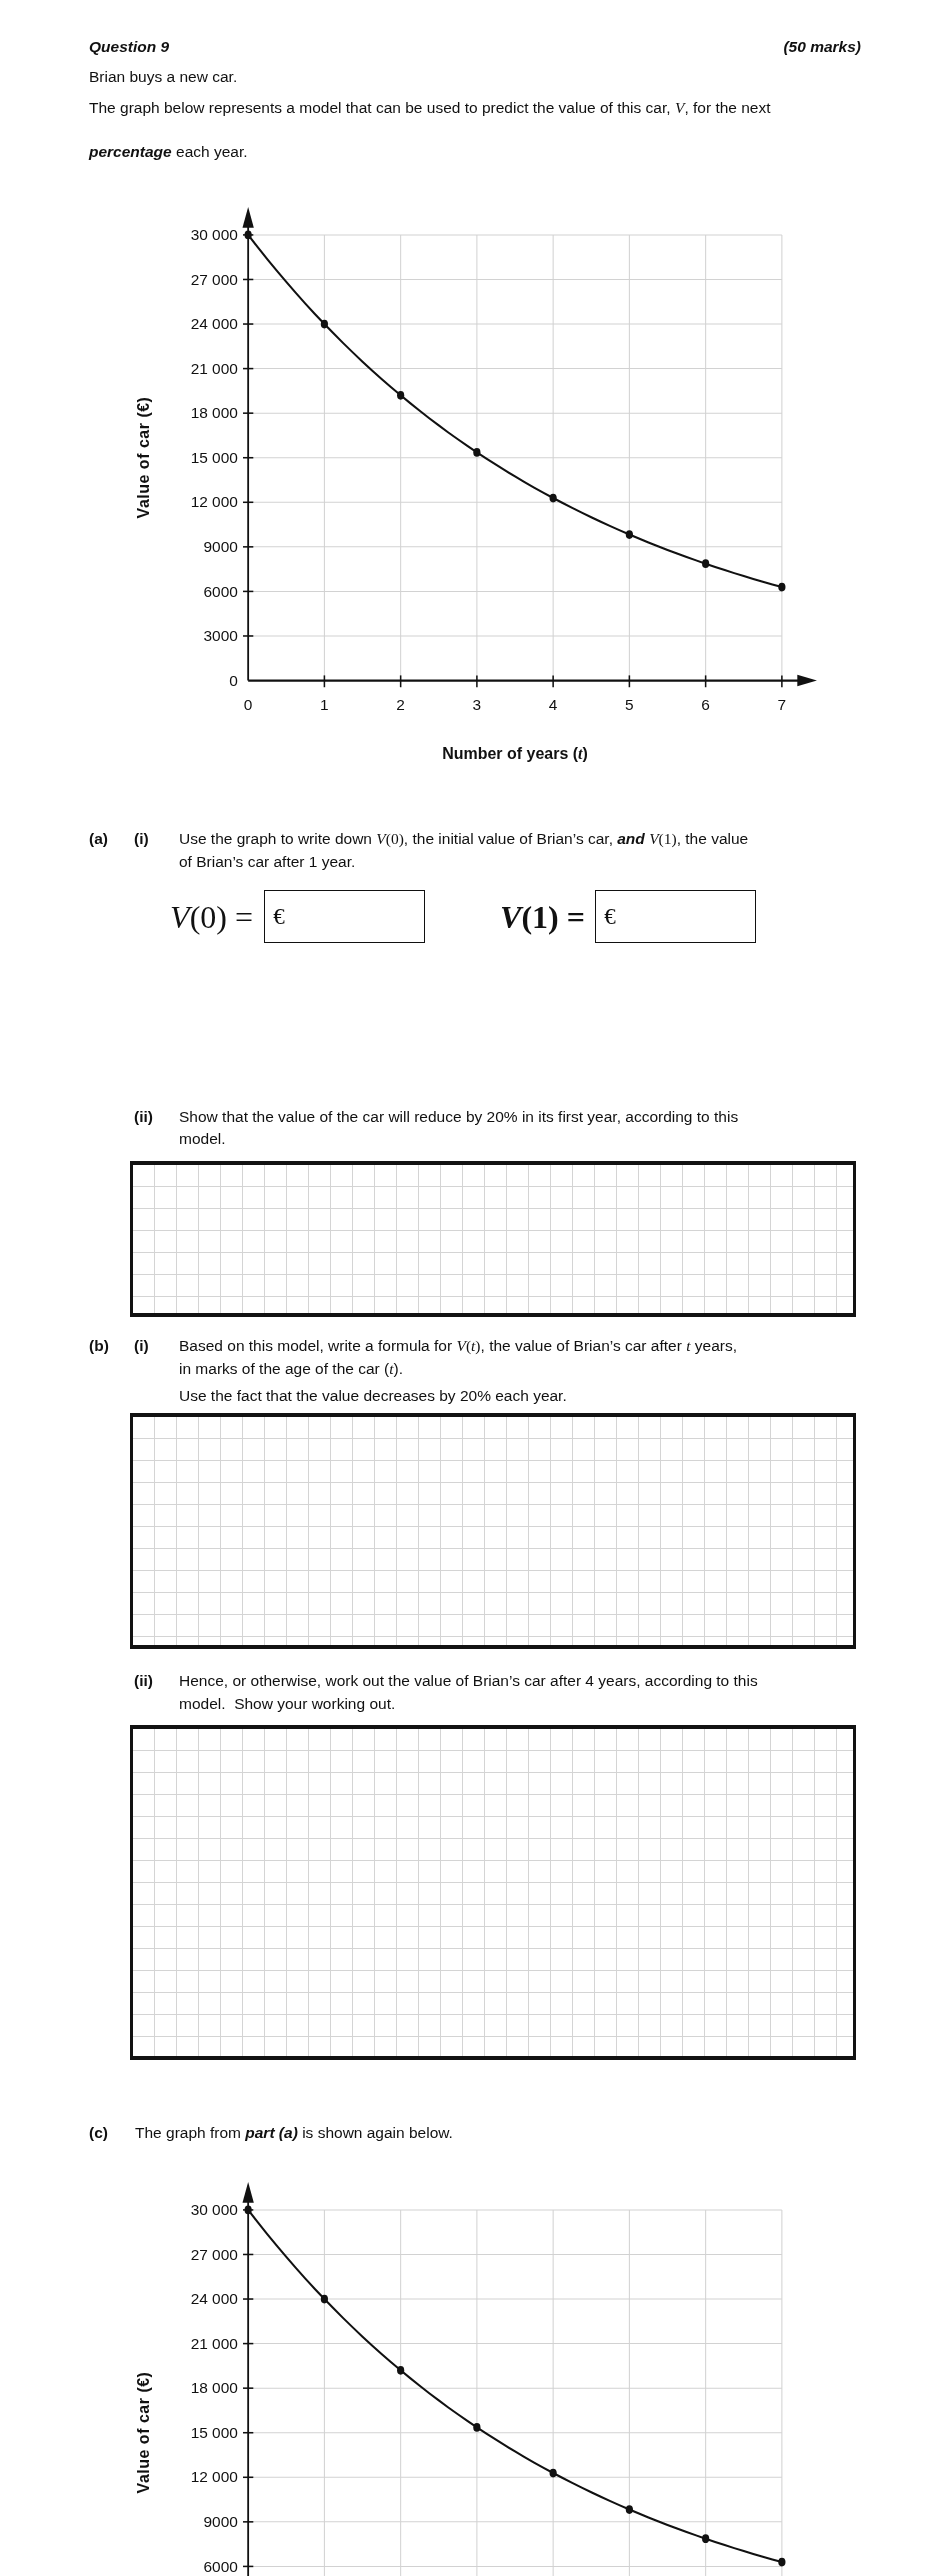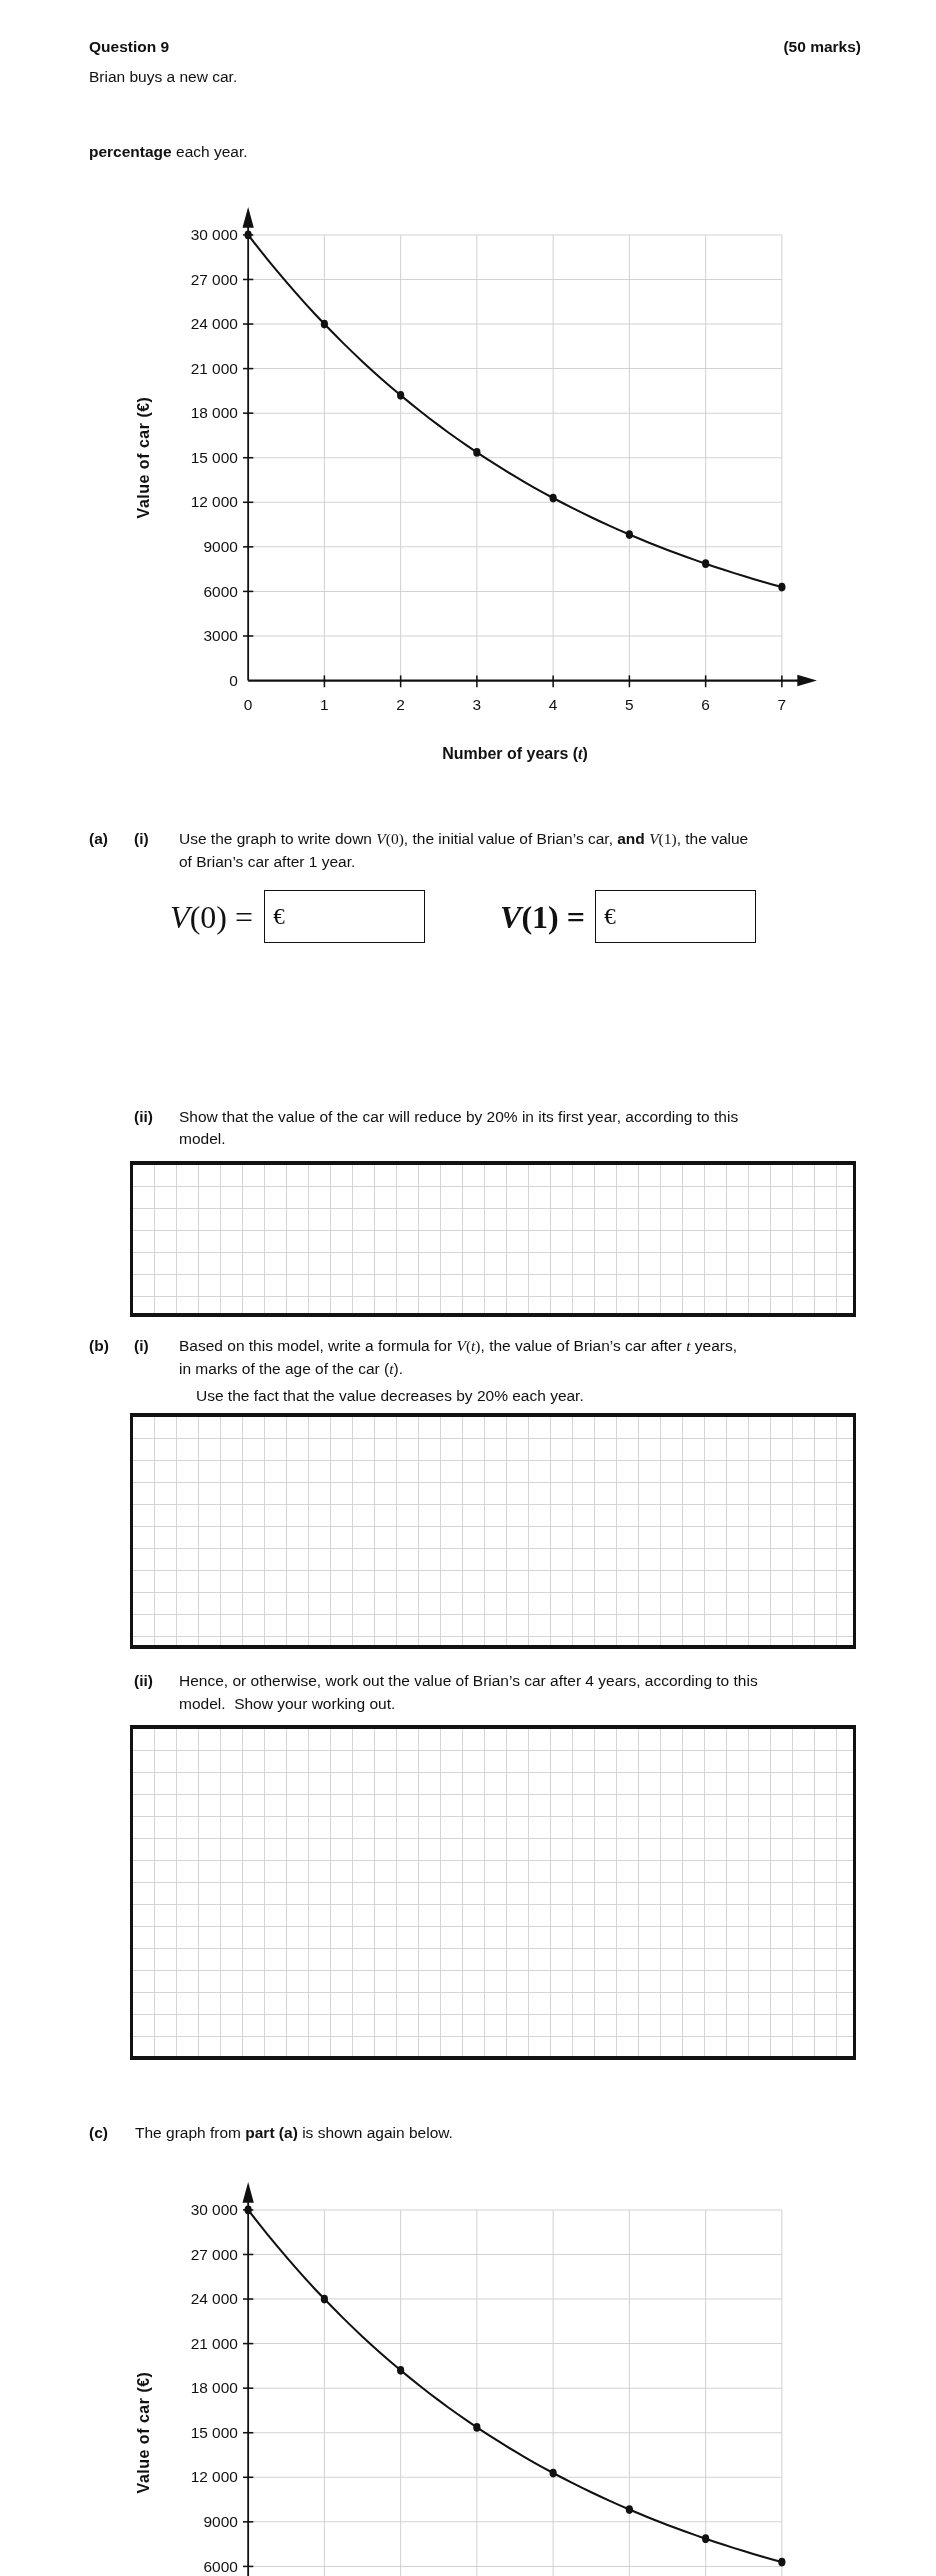--- a/index.html
+++ b/index.html
@@ -2,21 +2,21 @@
 <html style="font-size:8.2px"><head>
 <meta charset="utf-8">
 <style>
   html,body{margin:0;padding:0;background:#fff;}
   .page{
     position:relative;width:937px;height:3249px;background:#ffffff;
     font-family:"Liberation Sans",sans-serif;color:#111;font-size:15.5px;
     overflow:hidden;
   }
   .line{position:absolute;white-space:pre-wrap;line-height:22px;}
-  .b{font-weight:700;}
+  .b{font-weight:700;font-style:italic;}
   .m{font-family:"Liberation Serif",serif;font-style:italic;}
   .s{font-family:"Liberation Serif",serif;}
   .plabel{position:absolute;font-weight:700;line-height:22px;}
   .chart{position:absolute;left:77px;width:773px;height:577px;}
   svg text{fill:#111;font-family:"Liberation Sans",sans-serif;}
   .workgrid{
     position:absolute;left:130px;width:720px;
     border:solid #121212;border-width:4.1px 3.1px;
     background-color:#fff;
     background-image:
@@ -37,20 +37,21 @@
 </style>
 </head>
 <body>
 
 <div class="page">
 
   <div class="line b" style="left:89px;top:36px;">Question 9</div>
   <div class="line b" style="right:76px;top:36px;">(50 marks)</div>
 
   <div class="line" style="left:89px;top:66px;">Brian buys a new car.</div>
+  <div class="line" style="left:89px;top:97px;"><span>The graph below represents a model that can be used to predict the value of this car, </span><span class="m">V</span><span>, for the next</span></div>
   <div class="line" style="left:89px;top:141px;"><span class="b">percentage</span><span> each year.</span></div>
 
   <div class="chart" style="top:204px;"><svg viewBox="0 0 1500 1120" width="773" height="577" style="font-size:30px">
         <line x1="332" y1="838.5" x2="1368" y2="838.5" stroke="#d2d2d2" stroke-width="2"></line>
         <line x1="332" y1="752" x2="1368" y2="752" stroke="#d2d2d2" stroke-width="2"></line>
         <line x1="332" y1="665.5" x2="1368" y2="665.5" stroke="#d2d2d2" stroke-width="2"></line>
         <line x1="332" y1="579" x2="1368" y2="579" stroke="#d2d2d2" stroke-width="2"></line>
         <line x1="332" y1="492.5" x2="1368" y2="492.5" stroke="#d2d2d2" stroke-width="2"></line>
         <line x1="332" y1="406" x2="1368" y2="406" stroke="#d2d2d2" stroke-width="2"></line>
         <line x1="332" y1="319.5" x2="1368" y2="319.5" stroke="#d2d2d2" stroke-width="2"></line>
@@ -134,21 +135,21 @@
 
   <div class="plabel" style="left:134px;top:1106px;">(ii)</div>
   <div class="line" style="left:179px;top:1106px;"><span>Show that the value of the car will reduce by 20% in its first year, according to this</span></div>
   <div class="line" style="left:179px;top:1128px;"><span>model.</span></div>
   <div class="workgrid" style="top:1161px;height:148px;"></div>
 
   <div class="plabel" style="left:89px;top:1335px;">(b)</div>
   <div class="plabel" style="left:134px;top:1335px;">(i)</div>
   <div class="line" style="left:179px;top:1335px;"><span>Based on this model, write a formula for </span><span class="m">V</span><span class="s">(</span><span class="m">t</span><span class="s">)</span><span>, the value of Brian’s car after </span><span class="m">t</span><span> years,</span></div>
   <div class="line" style="left:179px;top:1358px;"><span>in marks of the age of the car (</span><span class="m">t</span><span>).</span></div>
-  <div class="line" style="left:196px;top:1385px;"><span>Use the fact that the value decreases by 20% each year.</span></div>
+  <div class="line" style="left:179px;top:1385px;"><span>Use the fact that the value decreases by 20% each year.</span></div>
   <div class="workgrid" style="top:1413px;height:228px;"></div>
 
   <div class="plabel" style="left:134px;top:1670px;">(ii)</div>
   <div class="line" style="left:179px;top:1670px;"><span>Hence, or otherwise, work out the value of Brian’s car after 4 years, according to this</span></div>
   <div class="line" style="left:179px;top:1693px;"><span>model.  Show your working out.</span></div>
   <div class="workgrid" style="top:1725px;height:327px;"></div>
 
   <div class="plabel" style="left:89px;top:2122px;">(c)</div>
   <div class="line" style="left:135px;top:2122px;"><span>The graph from </span><span class="b">part (a)</span><span> is shown again below.</span></div>
 

